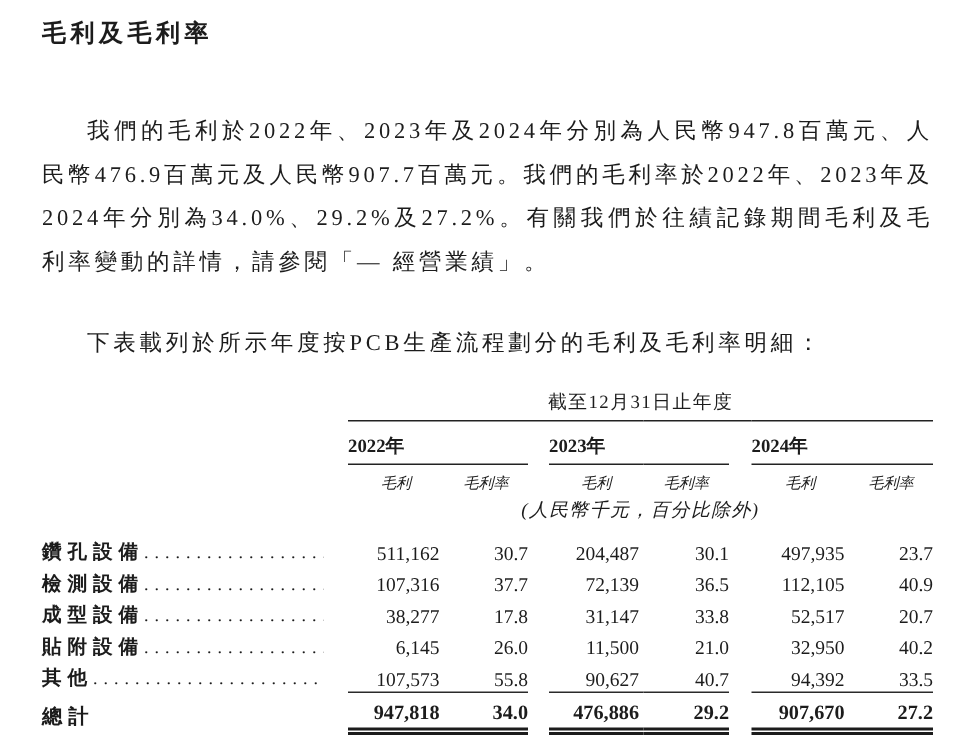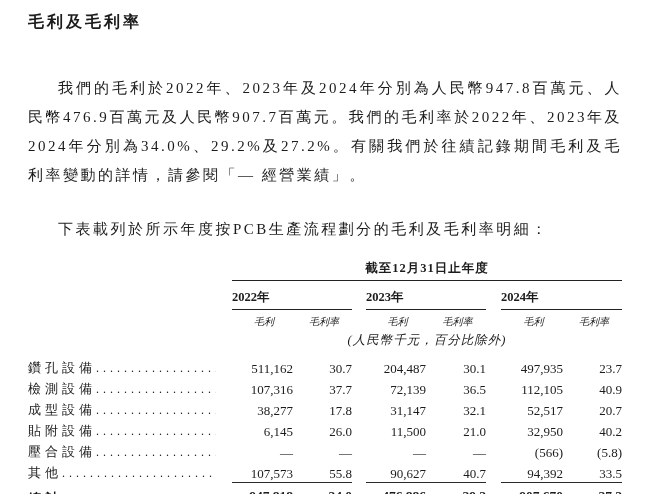--- a/index.html
+++ b/index.html
@@ -43,21 +43,21 @@
   col.c-gp23  { width:63px; }
   col.c-gm23  { width:57px; }
   col.c-gap2  { width:15px; }
   col.c-gp24  { width:65px; }
   col.c-gm24  { width:56px; }
 
   td { vertical-align:bottom; font-size:13px; }
 
   tr.r-period td.period-cell {
     text-align:center;
-    font-weight:bold;
+    font-weight:normal;
     font-size:12.5px;
     letter-spacing:1px;
     padding-bottom:3px;
     border-bottom:1.5px solid #222;
   }
   tr.r-years td.year-cell {
     text-align:left;
     font-weight:bold;
     font-size:12.5px;
     padding-top:8px;
@@ -83,21 +83,21 @@
   tr.r-data-first td { padding-top:4px; }
 
   td.num { text-align:right; white-space:nowrap; padding-right:3px; }
   td.num.gm { padding-right:0; }
 
   .lbl-wrap {
     display:flex;
     align-items:baseline;
     padding-right:16px;
   }
-  .lbl { letter-spacing:4px; white-space:nowrap; }
+  .lbl { letter-spacing:4px; white-space:nowrap;font-weight:bold; }
   .dots {
     flex:1;
     overflow:hidden;
     white-space:nowrap;
     font-weight:normal;
     font-size:12px;
   }
   .dots::after {
     content:"..........................................................................";
     letter-spacing:4px;
@@ -204,21 +204,21 @@
       <td>
         <div class="lbl-wrap">
               <span class="lbl">成型設備</span>
               <span class="dots"></span>
             </div>
       </td>
       <td class="num">38,277</td>
       <td class="num gm">17.8</td>
       <td></td>
       <td class="num">31,147</td>
-      <td class="num gm">32.1</td>
+      <td class="num gm">33.8</td>
       <td></td>
       <td class="num">52,517</td>
       <td class="num gm">20.7</td>
     </tr>
 
     <tr class="r-data">
       <td>
         <div class="lbl-wrap">
               <span class="lbl">貼附設備</span>
               <span class="dots"></span>
@@ -227,36 +227,20 @@
       <td class="num">6,145</td>
       <td class="num gm">26.0</td>
       <td></td>
       <td class="num">11,500</td>
       <td class="num gm">21.0</td>
       <td></td>
       <td class="num">32,950</td>
       <td class="num gm">40.2</td>
     </tr>
 
-    <tr class="r-data">
-      <td>
-        <div class="lbl-wrap">
-              <span class="lbl">壓合設備</span>
-              <span class="dots"></span>
-            </div>
-      </td>
-      <td class="num">—</td>
-      <td class="num gm">—</td>
-      <td></td>
-      <td class="num">—</td>
-      <td class="num gm">—</td>
-      <td></td>
-      <td class="num">(566)</td>
-      <td class="num gm">(5.8)</td>
-    </tr>
 
     <tr class="r-data r-underline">
       <td>
         <div class="lbl-wrap">
               <span class="lbl">其他</span>
               <span class="dots"></span>
             </div>
       </td>
       <td class="num">107,573</td>
       <td class="num gm">55.8</td>

